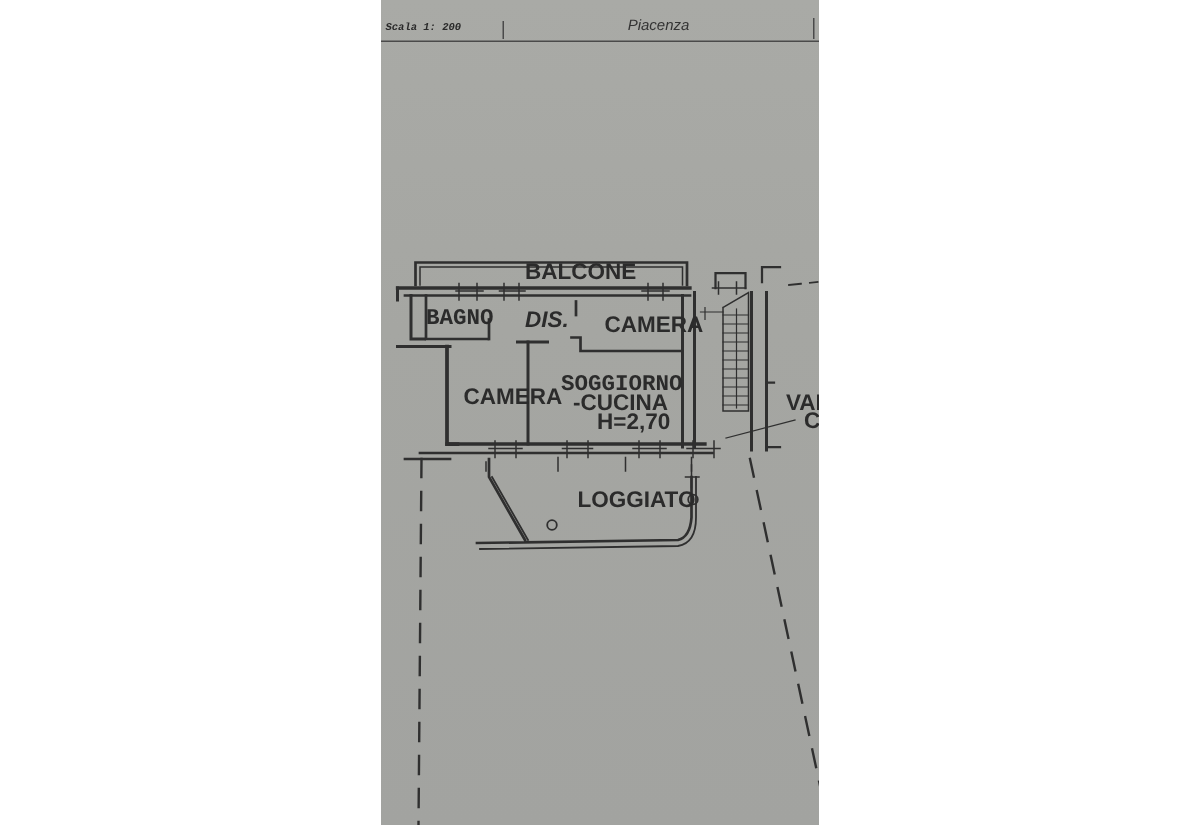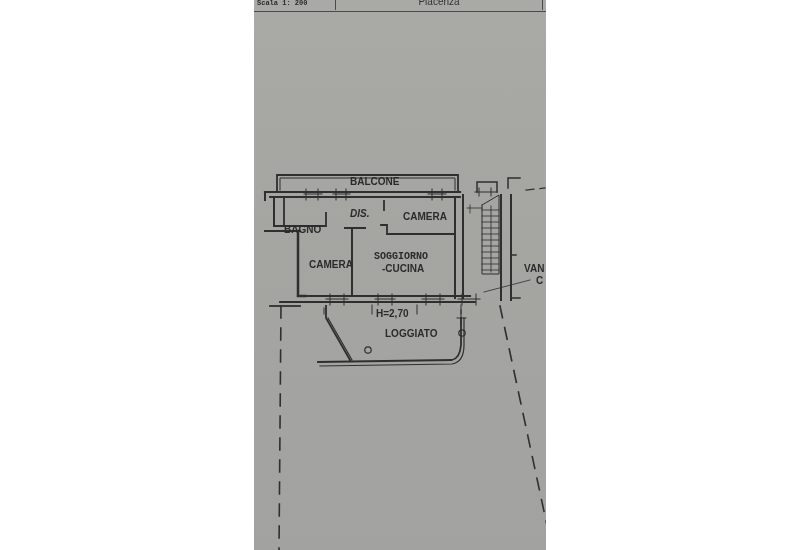--- a/index.html
+++ b/index.html
@@ -1,22 +1,22 @@
 <!DOCTYPE html>
 <html><head>
 <meta charset="utf-8">
 <style>
   html, body { margin:0; padding:0; }
   body { width:800px; height:550px; background:#ffffff; position:relative; overflow:hidden; font-family:"Liberation Sans", sans-serif; }
   #sheet { position:absolute; left:254px; top:0; width:292px; height:550px; background:linear-gradient(180deg,#a9aaa6 0%,#a5a6a2 40%,#a2a3a0 100%); overflow:hidden; }
-  #titleblock { position:absolute; left:0; top:0; width:352px; height:11px; border-bottom:1px solid #4a4a4a; }
+  #titleblock { position:absolute; left:0; top:16px; width:352px; height:11px; border-bottom:1px solid #4a4a4a;font-style:italic; }
   #scale { position:absolute; left:0; top:-2px; width:82px; height:12px; border-right:1px solid #4a4a4a; font-family:"Liberation Mono", monospace; font-size:7px; font-weight:bold; color:#2a2a2a; padding-left:3px; box-sizing:border-box; line-height:10px; }
   #city { position:absolute; left:82px; top:-4px; width:206px; height:14px; text-align:center; font-size:10px; color:#333; border-right:1px solid #4a4a4a; line-height:12px; }
   svg { position:absolute; left:0; top:0; }
-  .lbl { position:absolute; font-weight:bold; color:#2b2b2b; font-size:10px; letter-spacing:0; white-space:nowrap; line-height:11px; }
+  .lbl { position:absolute; font-weight:bold; color:#2b2b2b; font-size:15px; letter-spacing:0; white-space:nowrap; line-height:11px; }
 </style>
 </head>
 <body>
 
 <div id="sheet">
   <div id="titleblock">
     <div id="scale">Scala 1: 200</div>
     <div id="city">Piacenza</div>
   </div>
 
@@ -84,23 +84,23 @@
       <circle cx="368" cy="350" r="3.2" stroke-width="1.2"></circle>
       <circle cx="462" cy="333" r="3.2" stroke-width="1.2"></circle>
 
       <path d="M281 306 L279 550" stroke-width="1.6" stroke-dasharray="12 10"></path>
       <path d="M500 306 L548 530" stroke-width="1.6" stroke-dasharray="12 10"></path>
       <path d="M270 306 L300 306" stroke-width="1.8"></path>
     </g>
   </svg>
 
   <div class="lbl" style="left:96px;top:176px;">BALCONE</div>
-  <div class="lbl" style="left:30px;top:224px;">BAGNO</div>
+  <div class="lbl" style="left:30px;top:207px;font-family:Liberation Mono, monospace;">BAGNO</div>
   <div class="lbl" style="left:96px;top:208px;font-style:italic;">DIS.</div>
   <div class="lbl" style="left:149px;top:211px;">CAMERA</div>
   <div class="lbl" style="left:55px;top:259px;">CAMERA</div>
   <div class="lbl" style="left:120px;top:251px;font-family:Liberation Mono, monospace;">SOGGIORNO</div>
   <div class="lbl" style="left:128px;top:263px;">-CUCINA</div>
-  <div class="lbl" style="left:122px;top:276px;margin-top:32px;">H=2,70</div>
+  <div class="lbl" style="left:144px;top:276px;">H=2,70</div>
   <div class="lbl" style="left:96px;top:328px;padding-left:35px;">LOGGIATO</div>
   <div class="lbl" style="left:270px;top:263px;">VAN</div>
   <div class="lbl" style="left:282px;top:275px;">C</div>
 </div>
 
 </body></html>

